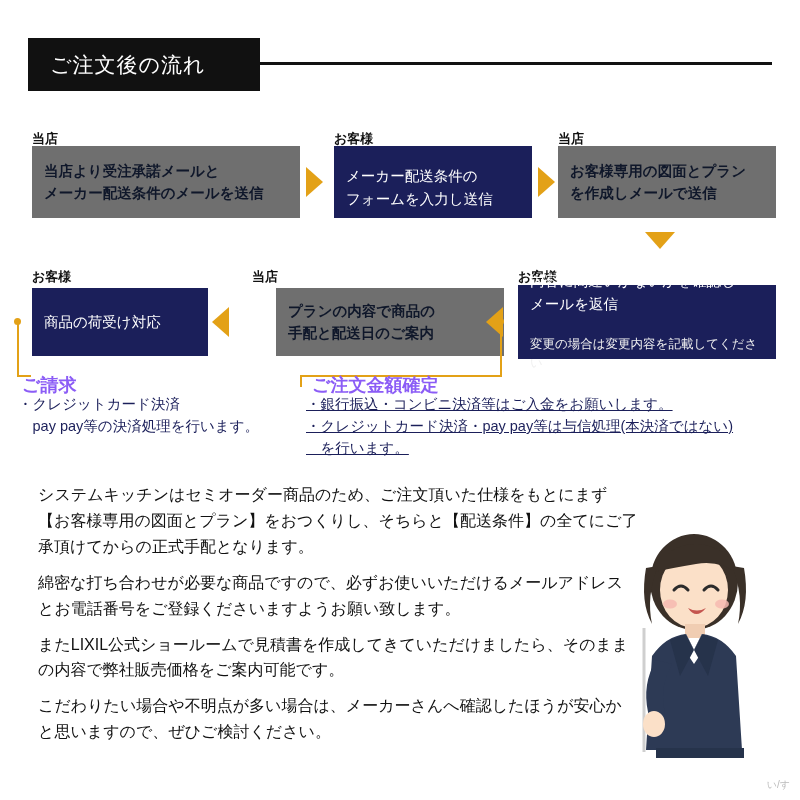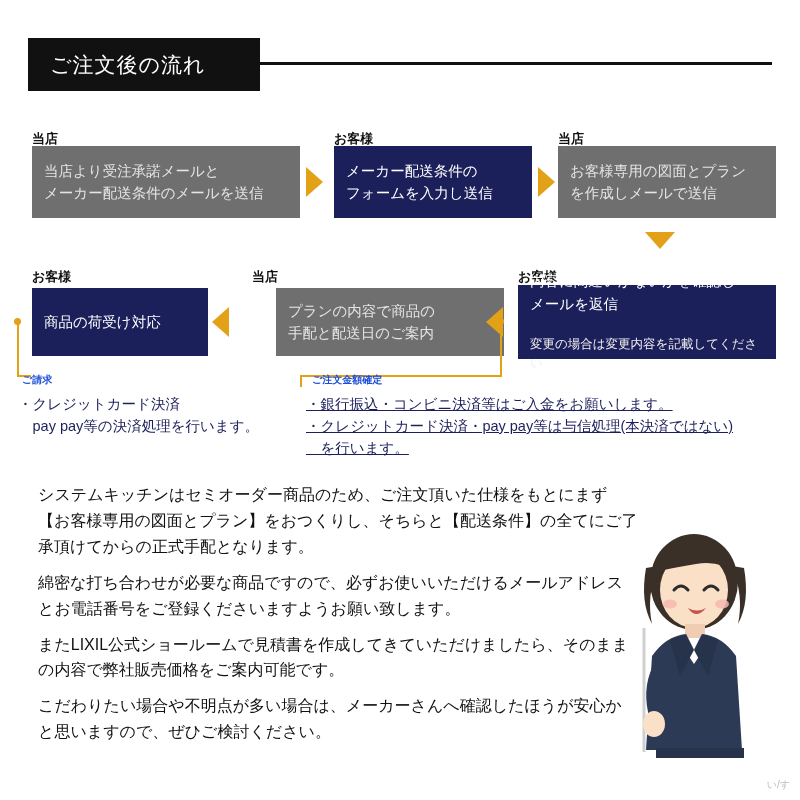--- a/index.html
+++ b/index.html
@@ -65,21 +65,22 @@
     box-sizing: border-box;
     display: flex;
     flex-direction: column;
     justify-content: center;
     padding: 8px 12px;
     font-size: 14.5px;
     line-height: 1.55;
   }
   .box.gray {
     background: #6f6f6f;
-    color: #e5e5e5;
+    color: #0f172a;
+    font-weight: bold;
   }
   .box.navy {
     background: #1b1f5a;
     color: #ffffff;
   }
   .box .line { white-space: nowrap; }
   .box .sub {
     font-size: 12.5px;
     color: #f0f0f0;
     margin-top: 20px;
@@ -116,22 +117,22 @@
   .odot {
     position: absolute;
     width: 7px; height: 7px;
     border-radius: 50%;
     background: #e3a117;
   }
 
   
   .note-head {
     position: absolute;
-    font-size: 10px;
-    color: #1d4ed8;
+    font-size: 18px;
+    color: #8b5cf6;
     font-weight: bold;
     white-space: nowrap;
     text-align: right;
   }
   .note-body {
     position: absolute;
     font-size: 14.5px;
     color: #1b1f5a;
     line-height: 1.5;
     white-space: pre;
@@ -177,21 +178,21 @@
 
   <div class="step-label" style="left:32px; top:130px;">当店</div>
   <div class="box gray" style="left:32px; top:146px; width:268px; height:72px;">
     <div class="line">当店より受注承諾メールと</div>
     <div class="line">メーカー配送条件のメールを送信</div>
   </div>
 
   <div class="arrow-right" style="left:306px; top:167px;"></div>
 
   <div class="step-label" style="left:334px; top:130px;">お客様</div>
-  <div class="box navy" style="left:334px; top:146px; width:198px; height:72px;">
+  <div class="box navy" style="left:334px; top:146px; width:198px; height:72px;justify-content:flex-end;">
     <div class="line">メーカー配送条件の</div>
     <div class="line">フォームを入力し送信</div>
   </div>
 
   <div class="arrow-right" style="left:538px; top:167px;"></div>
 
   <div class="step-label" style="left:558px; top:130px;">当店</div>
   <div class="box gray" style="left:558px; top:146px; width:218px; height:72px;">
     <div class="line">お客様専用の図面とプラン</div>
     <div class="line">を作成しメールで送信</div>

